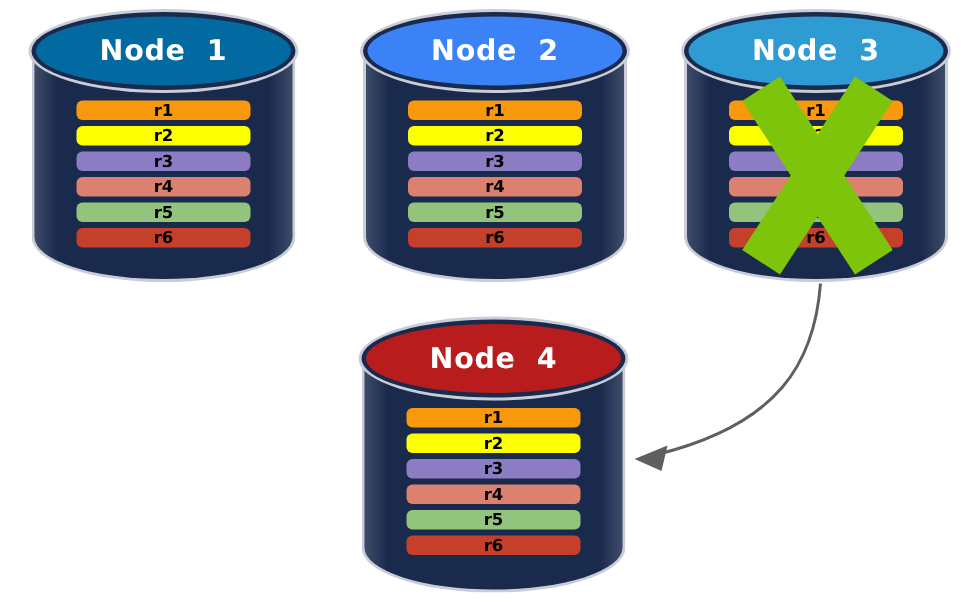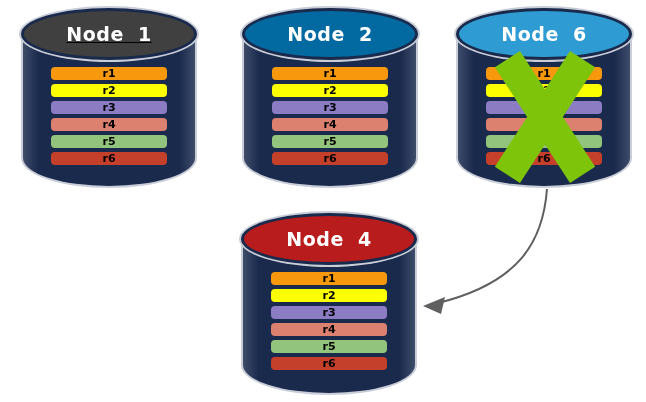--- a/index.html
+++ b/index.html
@@ -64,21 +64,21 @@
       <div class="row" style="background-color: rgb(220, 128, 112);">
           <span class="row-label">r4</span>
         </div>
       <div class="row" style="background-color: rgb(147, 196, 125);">
           <span class="row-label">r5</span>
         </div>
       <div class="row" style="background-color: rgb(196, 64, 43);">
           <span class="row-label">r6</span>
         </div>
     </div>
-    <div class="cyl-top" style="background-color: #404040; text-decoration: underline;">
+    <div class="cyl-top" style="background-color: #0369a1;">
       <span class="node-title">Node 1</span>
     </div>
   </div>
 
   <div class="cylinder" style="left:242px;top:8px;">
     <div class="cyl-body" style="background-color: rgb(26, 42, 77);"></div>
     <div class="rows">
       <div class="row" style="background-color: rgb(248, 153, 13);">
           <span class="row-label">r1</span>
         </div>
@@ -91,21 +91,21 @@
       <div class="row" style="background-color: rgb(220, 128, 112);">
           <span class="row-label">r4</span>
         </div>
       <div class="row" style="background-color: rgb(147, 196, 125);">
           <span class="row-label">r5</span>
         </div>
       <div class="row" style="background-color: rgb(196, 64, 43);">
           <span class="row-label">r6</span>
         </div>
     </div>
-    <div class="cyl-top" style="background-color: #0369a1;">
+    <div class="cyl-top" style="background-color: #3b82f6;">
       <span class="node-title">Node 2</span>
     </div>
   </div>
 
   <div class="cylinder" style="left:456px;top:8px;">
     <div class="cyl-body" style="background-color: rgb(26, 42, 77);"></div>
     <div class="rows">
       <div class="row" style="background-color: rgb(248, 153, 13);">
           <span class="row-label">r1</span>
         </div>
@@ -119,21 +119,21 @@
           <span class="row-label">r4</span>
         </div>
       <div class="row" style="background-color: rgb(147, 196, 125);">
           <span class="row-label">r5</span>
         </div>
       <div class="row" style="background-color: rgb(196, 64, 43);">
           <span class="row-label">r6</span>
         </div>
     </div>
     <div class="cyl-top" style="background-color: rgb(47, 155, 211);">
-      <span class="node-title">Node 6</span>
+      <span class="node-title">Node 3</span>
     </div>
     <div class="fail-x">
       <div class="x-arm" style="background-color: rgb(126, 196, 10);"></div>
       <div class="x-arm arm2" style="background-color: rgb(126, 196, 10);"></div>
     </div>
   </div>
 
   <div class="cylinder" style="left:241px;top:213px;height:182px;">
     <div class="cyl-body" style="background-color: rgb(26, 42, 77);"></div>
     <div class="rows">

